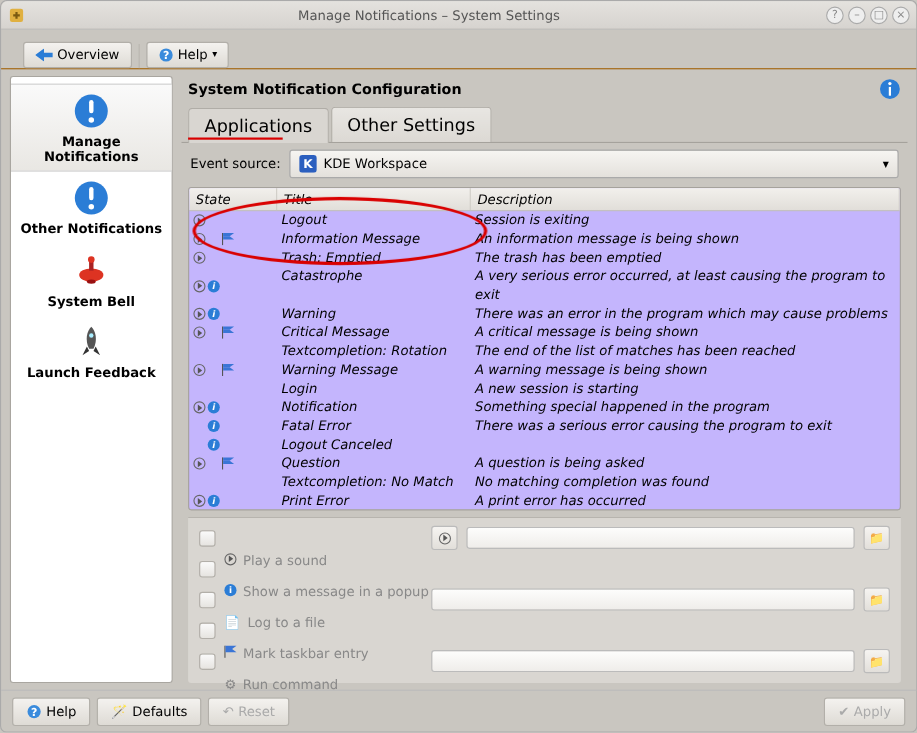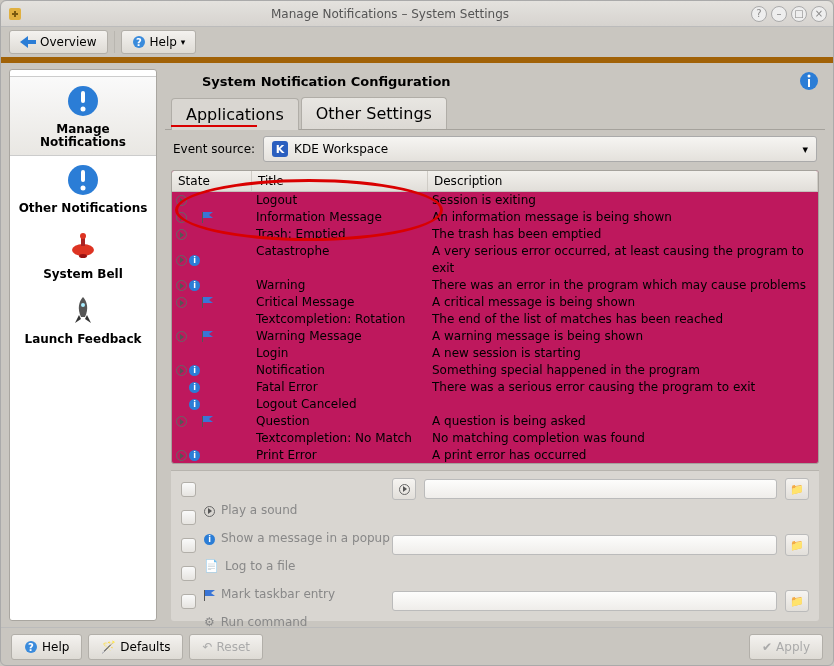--- a/index.html
+++ b/index.html
@@ -6,49 +6,49 @@
 body { width: 834px; height: 666px; background: #c9c6c0; overflow: hidden; }
 
 .window { width: 834px; height: 666px; background: #c9c6c0; display: flex; flex-direction: column; border: 1px solid #aaa; border-radius: 6px; }
 
 .titlebar { height: 26px; display: flex; align-items: center; padding: 0 6px; background: linear-gradient(#e4e2de,#d6d3cf); border-bottom: 1px solid #bbb; border-radius: 6px 6px 0 0; font-size: 12px; }
 .titlebar .app-icon { width: 16px; height: 16px; margin-right: 6px; }
 .titlebar .title-text { flex: 1; text-align: center; color: #555; }
 .titlebar .tctrls { display: flex; gap: 4px; }
 .titlebar .tctrls div { width: 16px; height: 16px; border: 1px solid #aaa; border-radius: 8px; display: flex; align-items: center; justify-content: center; font-size: 10px; color: #888; background: #eee; }
 
-.toolbar { height: 36px; display: flex; align-items: center; padding: 0 8px; gap: 6px; border-bottom: 6px solid #a16207; }
+.toolbar { height: 36px; display: flex; align-items: flex-end; padding: 0 20px; gap: 6px; border-bottom: 1px solid #a16207; }
 .toolbar .btn { background: linear-gradient(#f4f2ef,#dedbd5); border: 1px solid #b2afa9; border-radius: 3px; padding: 4px 10px; font-size: 12px; display: flex; align-items: center; gap: 4px; }
 .toolbar .sep { width: 1px; height: 22px; background: #b9b6b0; }
 
 .body { flex: 1; display: flex; padding: 6px 8px; gap: 8px; min-height: 0; }
 
 .sidebar { width: 148px; background: #fff; border: 1px solid #a9a6a0; border-radius: 3px; padding: 6px 0; font-size: 12px; }
 .sidebar .item { text-align: center; padding: 6px 4px; }
 .sidebar .item.selected { background: linear-gradient(#fafafa,#e9e7e3); border-top: 1px solid #ccc; border-bottom: 1px solid #ccc; }
 .sidebar .icon { width: 36px; height: 36px; margin: 0 auto 4px; display: flex; align-items: center; justify-content: center; }
 .sidebar .label { font-weight: bold; line-height: 1.1; }
 
 .main { flex: 1; display: flex; flex-direction: column; min-width: 0; }
-.main-header { display: flex; align-items: center; padding: 2px 6px 6px; margin-left: 31px; }
+.main-header { display: flex; align-items: center; padding: 2px 6px 6px; }
 .main-header .h-title { font-weight: bold; font-size: 13px; flex: 1; }
 
 .tabs { display: flex; align-items: flex-end; border-bottom: 1px solid #a5a29c; padding-left: 6px; gap: 2px; position: relative; }
 .tab { padding: 6px 14px 6px; font-size: 16px; background: linear-gradient(#e8e6e2,#dcd9d4); border: 1px solid #b0ada7; border-bottom: none; border-radius: 4px 4px 0 0; }
 .tab.active { background: #d9d6d1; position: relative; top: 1px; }
 .red-underline { position: absolute; left: 6px; top: 28px; width: 86px; height: 2px; background: #d90000; }
 
 .event-row { display: flex; align-items: center; padding: 6px 8px; gap: 8px; font-size: 12px; }
 .event-row label { }
 .event-row .dropdown { flex: 1; background: linear-gradient(#f6f5f2,#e4e1dc); border: 1px solid #aaa; border-radius: 3px; padding: 4px 8px; display: flex; align-items: center; gap: 6px; }
 .event-row .dropdown .chev { margin-left: auto; font-size: 11px; }
 
 .red-ellipse { position: absolute; border: 3px solid #d90000; border-radius: 50%; width: 268px; height: 62px; left: 174px; top: 116px; pointer-events: none; z-index: 10; }
 
-.grid-wrap { flex: 1; background: #be185d; border: 1px solid #a5a29c; border-radius: 3px; margin: 2px 6px 0; display: flex; flex-direction: column; min-height: 0; overflow: hidden; }
+.grid-wrap { flex: 1; background: #c4b5fd; border: 1px solid #a5a29c; border-radius: 3px; margin: 2px 6px 0; display: flex; flex-direction: column; min-height: 0; overflow: hidden; font-style: italic; }
 .grid-head { display: flex; background: linear-gradient(#f2f0ec,#e1ded9); border-bottom: 1px solid #c4c1bb; font-size: 12px; }
 .grid-head div { padding: 3px 6px; border-right: 1px solid #cfccc6; }
 .col-state { width: 80px; }
 .col-title { width: 176px; }
 .col-desc { flex: 1; }
 
 .grid-body { flex: 1; overflow-y: auto; font-size: 12px; }
 .row { display: flex; line-height: 17px; }
 .row .c-state { width: 80px; display: flex; align-items: center; gap: 2px; padding-left: 4px; }
 .row .c-title { width: 176px; padding-left: 4px; }
@@ -59,21 +59,21 @@
 .info-icn { width: 11px; height: 11px; background: #2b7dd6; border-radius: 50%; color: #fff; font-size: 8px; font-weight: bold; display: flex; align-items: center; justify-content: center; }
 .flag-icn { width: 11px; height: 11px; position: relative; }
 .flag-icn::before { content: ""; position: absolute; left: 0; top: 0; width: 1px; height: 11px; background: #555; }
 .flag-icn::after { content: ""; position: absolute; left: 1px; top: 0; border-top: 3px solid #3a75d6; border-bottom: 3px solid #3a75d6; border-right: 4px solid transparent; width: 6px; height: 0; }
 
 .state-spacer { width: 11px; height: 11px; }
 
 .options { background: #d9d6d1; border-top: 1px solid #b7b4ae; padding: 4px 10px 6px; margin: 6px 6px 0; border-radius: 0 0 3px 3px; }
 .opt-row { display: flex; align-items: center; gap: 8px; height: 28px; font-size: 12px; color: #888; }
 .opt-row .chk { width: 15px; height: 15px; background: linear-gradient(#fafafa,#e6e4e0); border: 1px solid #b2afa9; border-radius: 3px; }
-.opt-row .opt-label { display: flex; align-items: flex-end; gap: 6px; min-width: 180px; margin-top: 41px; }
+.opt-row .opt-label { display: flex; align-items: flex-start; gap: 6px; min-width: 180px; margin-top: 41px; }
 .opt-row .opt-input { flex: 1; height: 20px; background: linear-gradient(#fdfdfc,#efedea); border: 1px solid #bbb; border-radius: 3px; }
 .opt-row .opt-btn { width: 24px; height: 22px; background: linear-gradient(#f6f4f1,#e2dfda); border: 1px solid #bbb; border-radius: 3px; display: flex; align-items: center; justify-content: center; font-size: 11px; }
 
 .footer { height: 38px; display: flex; align-items: center; padding: 0 10px; gap: 6px; border-top: 1px solid #bbb; }
 .footer .btn { background: linear-gradient(#f4f2ef,#dedbd5); border: 1px solid #b2afa9; border-radius: 3px; padding: 5px 12px; font-size: 12px; display: flex; align-items: center; gap: 4px; }
 .footer .btn.disabled { color: #aaa; }
 .footer .spacer { flex: 1; }
 
 svg { display: block; }
 </style>

